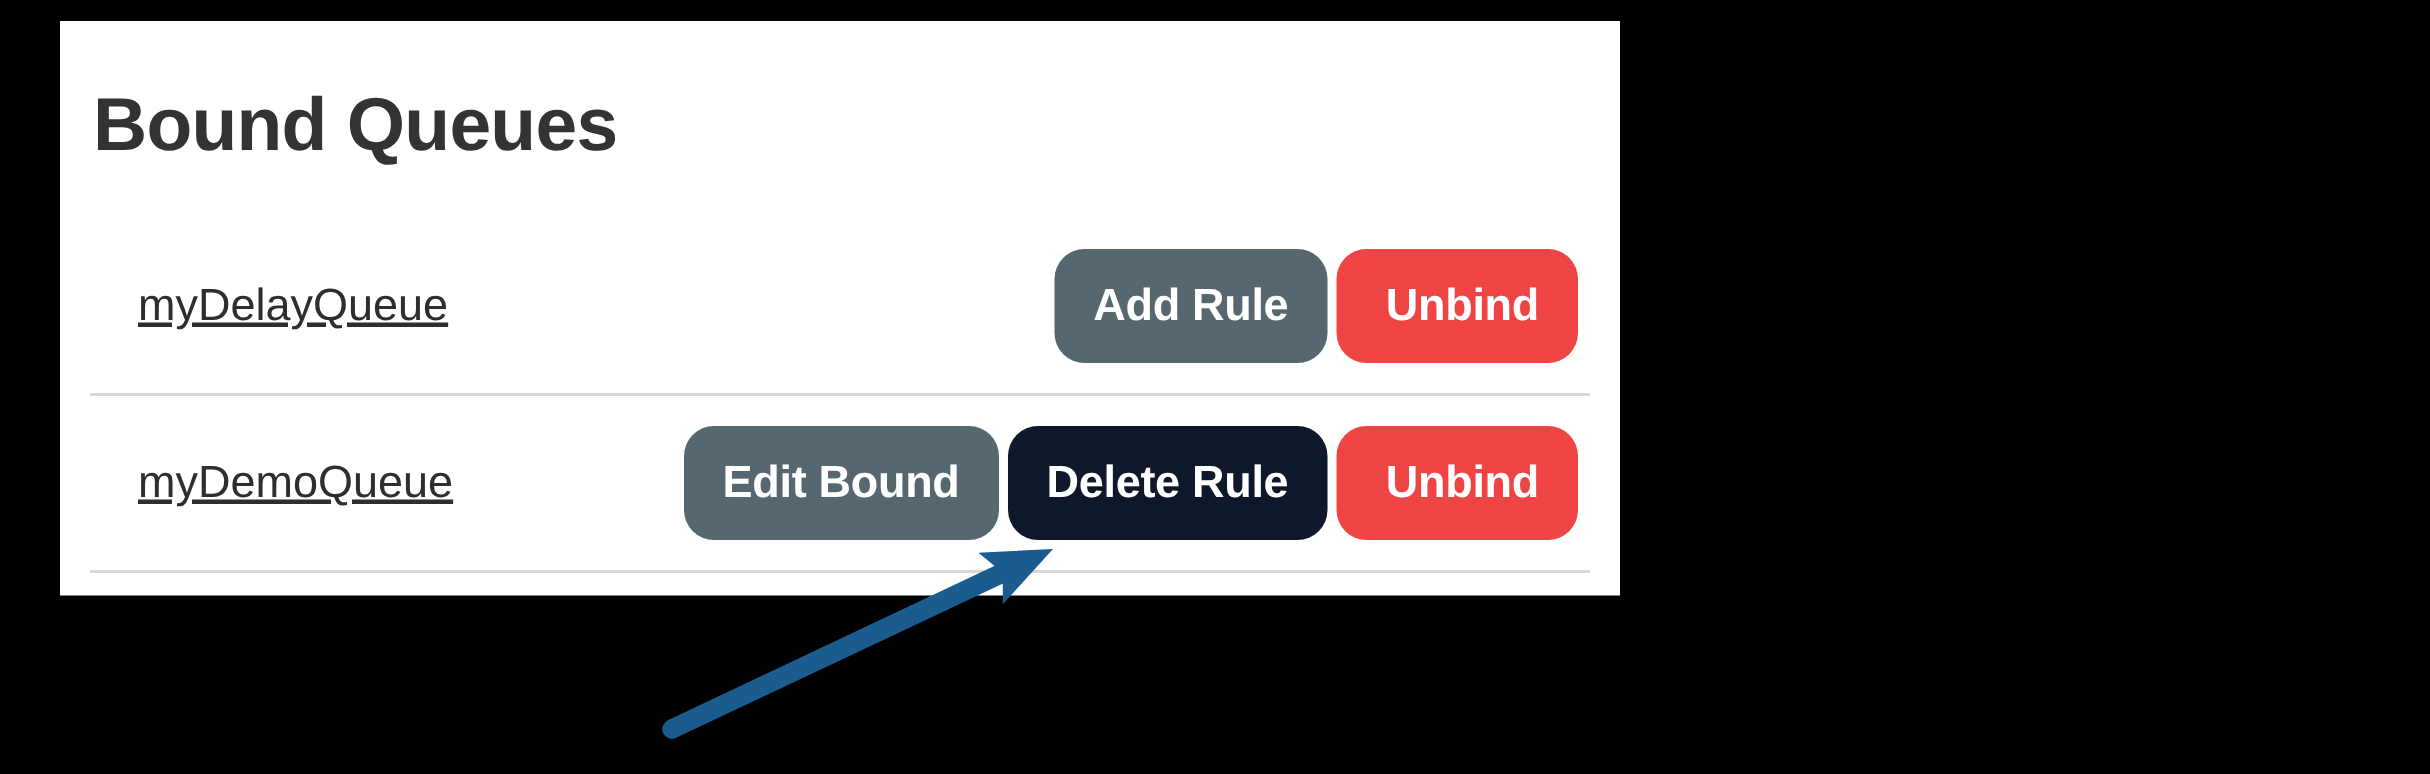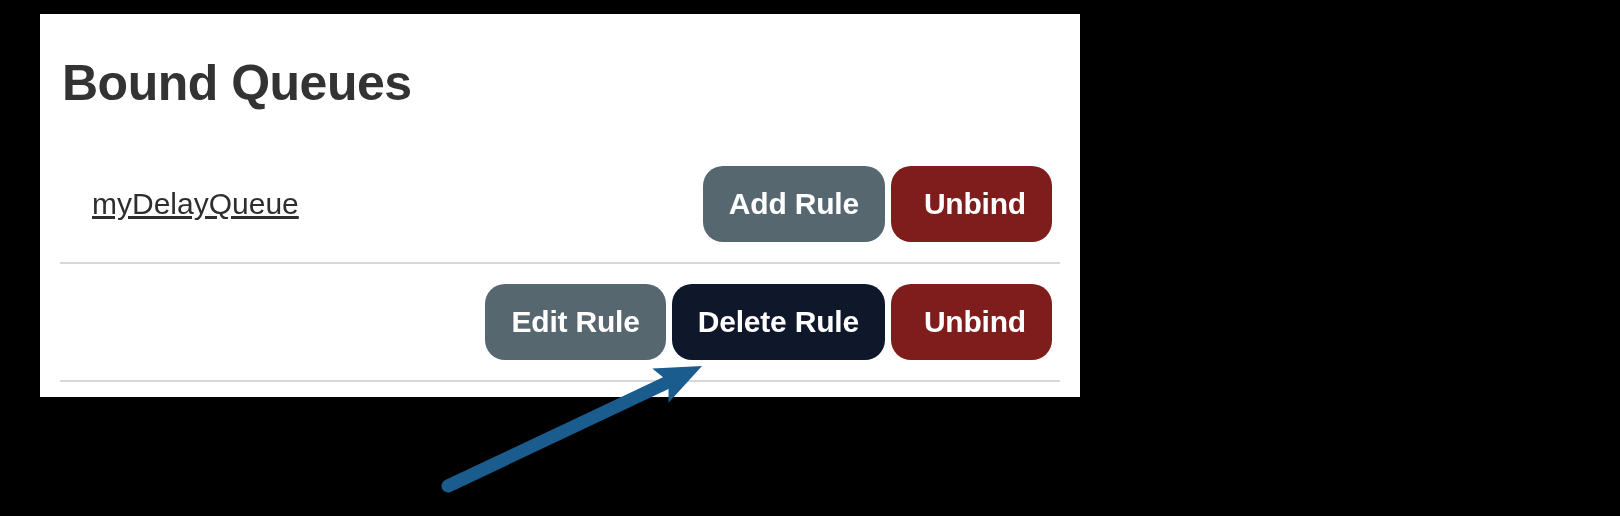--- a/index.html
+++ b/index.html
@@ -90,21 +90,21 @@
     padding: 0 26px;
     display: inline-flex;
     align-items: center;
     justify-content: center;
     white-space: nowrap;
     cursor: pointer;
     line-height: 1;
   }
   .btn-secondary { background: #56676f; }
   .btn-danger    { background: #0f172a; }
-  .btn-primary   { background: #7f1d1d; padding-left: 33px; }
+  .btn-primary   { background: #ef4444; padding-left: 33px; }
 
   
   .arrow-overlay {
     position: absolute;
     left: 0;
     top: 0;
     width: 1620px;
     height: 516px;
     pointer-events: none;
   }
@@ -122,22 +122,23 @@
 
       <div class="row">
         <div class="queue-name">myDelayQueue</div>
         <div class="btn-group">
           <button class="btn btn-secondary">Add Rule</button>
           <button class="btn btn-primary">Unbind</button>
         </div>
       </div>
 
       <div class="row">
+        <div class="queue-name">myDemoQueue</div>
         <div class="btn-group">
-          <button class="btn btn-secondary">Edit Rule</button>
+          <button class="btn btn-secondary">Edit Bound</button>
           <button class="btn btn-danger">Delete Rule</button>
           <button class="btn btn-primary">Unbind</button>
         </div>
       </div>
 
     </div>
   </div>
 
   <svg class="arrow-overlay" viewBox="0 0 1620 516">
     <g>

